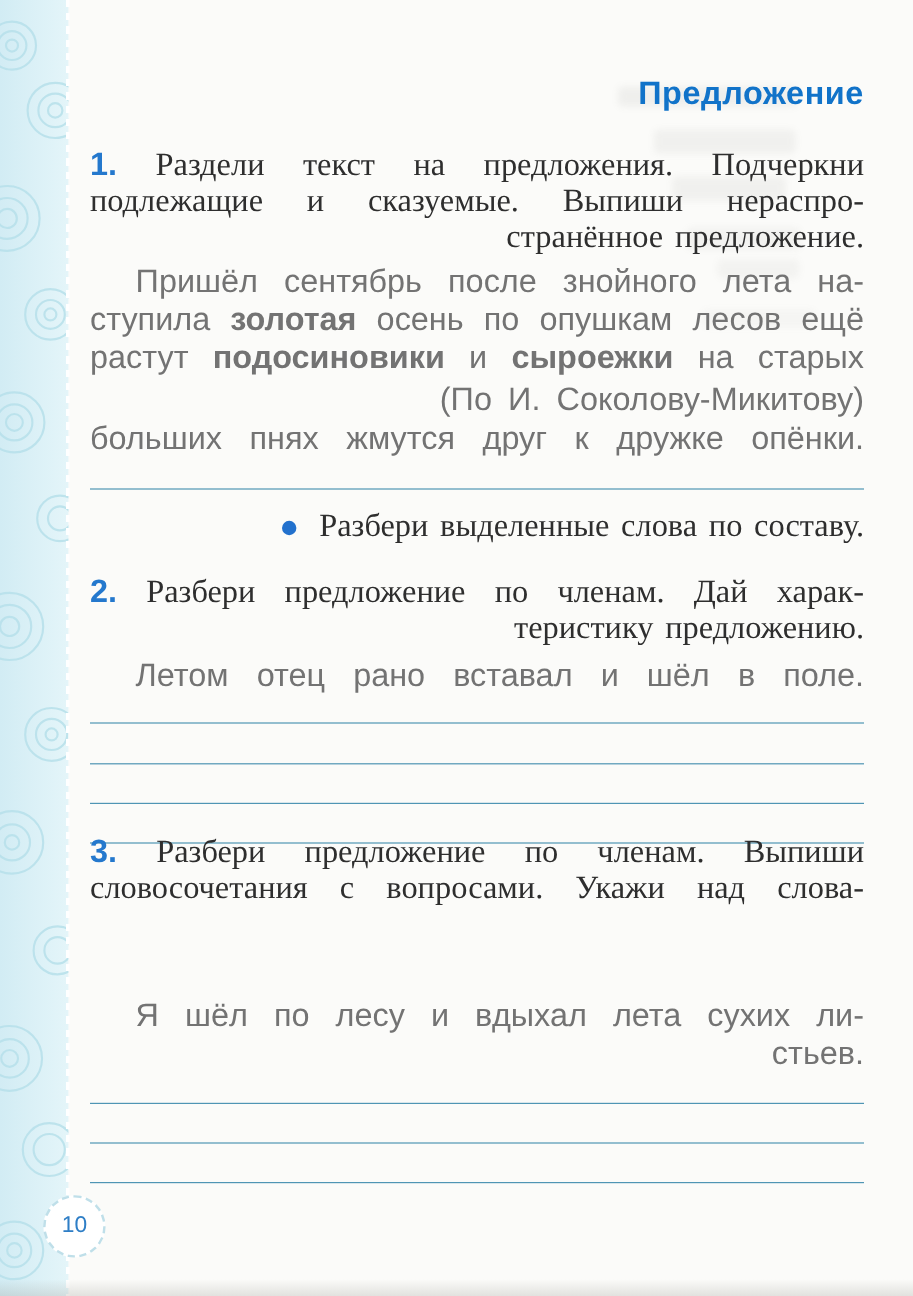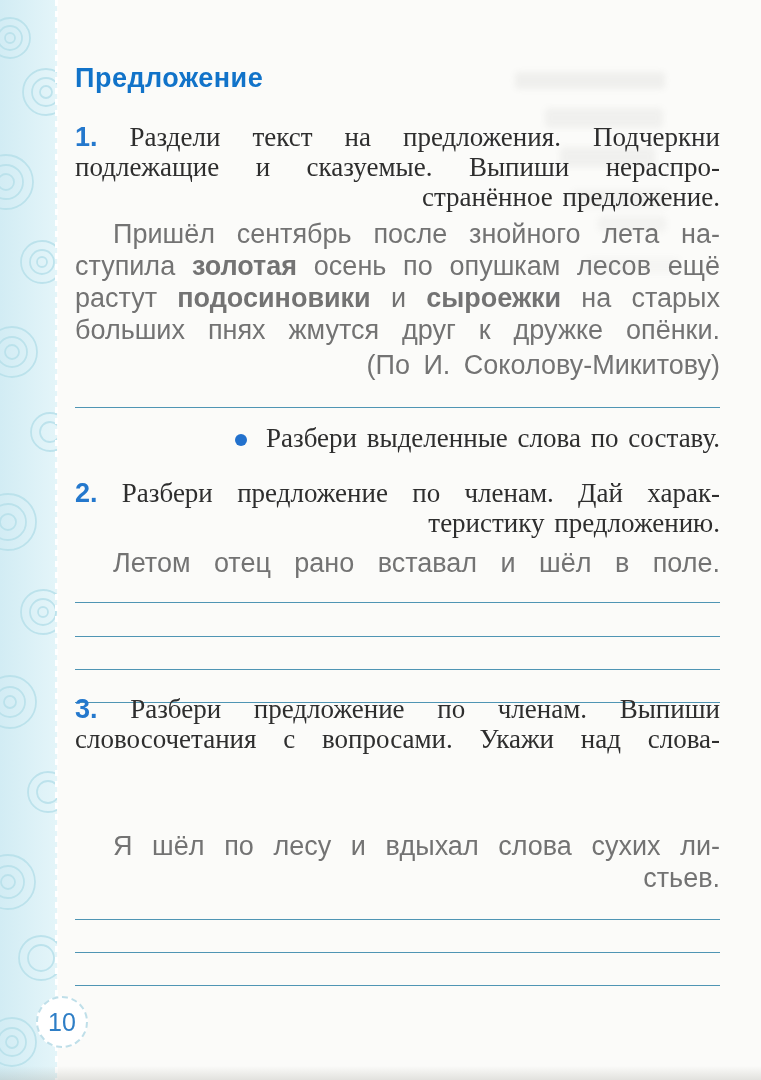--- a/index.html
+++ b/index.html
@@ -16,30 +16,30 @@
   
   .abs{position:absolute;left:75px;width:645px;}
   .line{height:30px;font-size:27px;line-height:30px;white-space:nowrap;}
   .jl{text-align:justify;text-align-last:justify;white-space:normal;}
   .left{text-align:right;word-spacing:3px;}
   .sans{font-family:Liberation Sans, sans-serif;color:#737373;}
   .sans .line, .sans.line{height:32px;line-height:32px;}
   .ind{text-indent:38px;}
   .n{font-family:"Liberation Sans", sans-serif;font-weight:bold;color:#2478cd;}
   b{font-weight:bold;}
-  .title{top:63px;text-align:left;font-family:"Liberation Sans", sans-serif;
+  .title{top:63px;text-align:right;font-family:"Liberation Sans", sans-serif;
     font-weight:bold;font-size:27px;color:#1173c9;letter-spacing:.5px;}
   .rule{border-top:1.6px solid #4f95b4;height:0;}
   .bullet-dot{display:inline-block;width:12px;height:12px;border-radius:50%;
     background:#2271cd;margin-right:19px;position:relative;top:-1px;}
   .attr{text-align:right;word-spacing:6px;}
   .badge{position:absolute;left:36px;top:996px;width:52px;height:52px;border-radius:50%;
     background:#ffffff;border:2px dashed #bfdfe9;box-sizing:border-box;
     display:flex;align-items:center;justify-content:center;
-    font-family:"Liberation Sans", sans-serif;font-size:25px;color:#2e7ec6;}
+    font-family:"Liberation Sans", sans-serif;font-size:19px;color:#2e7ec6;}
   .ghost{position:absolute;background:#8a8a86;border-radius:4px;filter:blur(3px);}
   .bottom-edge{position:absolute;left:0;bottom:0;width:761px;height:14px;
     background:linear-gradient(to bottom,rgba(160,160,152,0),rgba(160,160,152,0.28));}
 </style>
 </head>
 <body>
 
 <div class="page">
 
   <div class="band">
@@ -98,22 +98,22 @@
   <div class="abs" style="top:122px">
     <div class="line jl"><span class="n">1.</span> <span>Раздели текст на предложения. Подчеркни</span></div>
     <div class="line jl">подлежащие и сказуемые. Выпиши нераспро-</div>
     <div class="line left">странённое предложение.</div>
   </div>
 
   <div class="abs sans" style="top:218px">
     <div class="line jl ind">Пришёл сентябрь после знойного лета на-</div>
     <div class="line jl"><span>ступила </span><b>золотая</b><span> осень по опушкам лесов ещё</span></div>
     <div class="line jl"><span>растут </span><b>подосиновики</b><span> и </span><b>сыроежки</b><span> на старых</span></div>
+    <div class="line attr" style="margin-top:3px">(По И. Соколову-Микитову)</div>
     <div class="line jl">больших пнях жмутся друг к дружке опёнки.</div>
-    <div class="line attr" style="margin-top:3px">(По И. Соколову-Микитову)</div>
   </div>
 
   <div class="abs rule" style="top:407px"></div>
 
   <div class="abs" style="top:423px;padding-left:10px;box-sizing:border-box">
     <div class="line left"><span class="bullet-dot"></span><span>Разбери выделенные слова по составу.</span></div>
   </div>
 
   <div class="abs" style="top:478px">
     <div class="line jl"><span class="n">2.</span> <span>Разбери предложение по членам. Дай харак-</span></div>
@@ -126,21 +126,21 @@
   <div class="abs rule" style="top:602px"></div>
   <div class="abs rule" style="top:636px"></div>
   <div class="abs rule" style="top:669px"></div>
   <div class="abs rule" style="top:702px"></div>
 
   <div class="abs" style="top:694px">
     <div class="line jl"><span class="n">3.</span> <span>Разбери предложение по членам. Выпиши</span></div>
     <div class="line jl">словосочетания с вопросами. Укажи над слова-</div>
   </div>
   <div class="abs sans" style="top:830px">
-    <div class="line jl ind">Я шёл по лесу и вдыхал слова сухих ли-</div>
+    <div class="line jl ind">Я шёл по лесу и вдыхал лета сухих ли-</div>
     <div class="line left">стьев.</div>
   </div>
 
   <div class="abs rule" style="top:919px"></div>
   <div class="abs rule" style="top:952px"></div>
   <div class="abs rule" style="top:985px"></div>
 
   <div class="badge">
     <span>10</span>
   </div>

